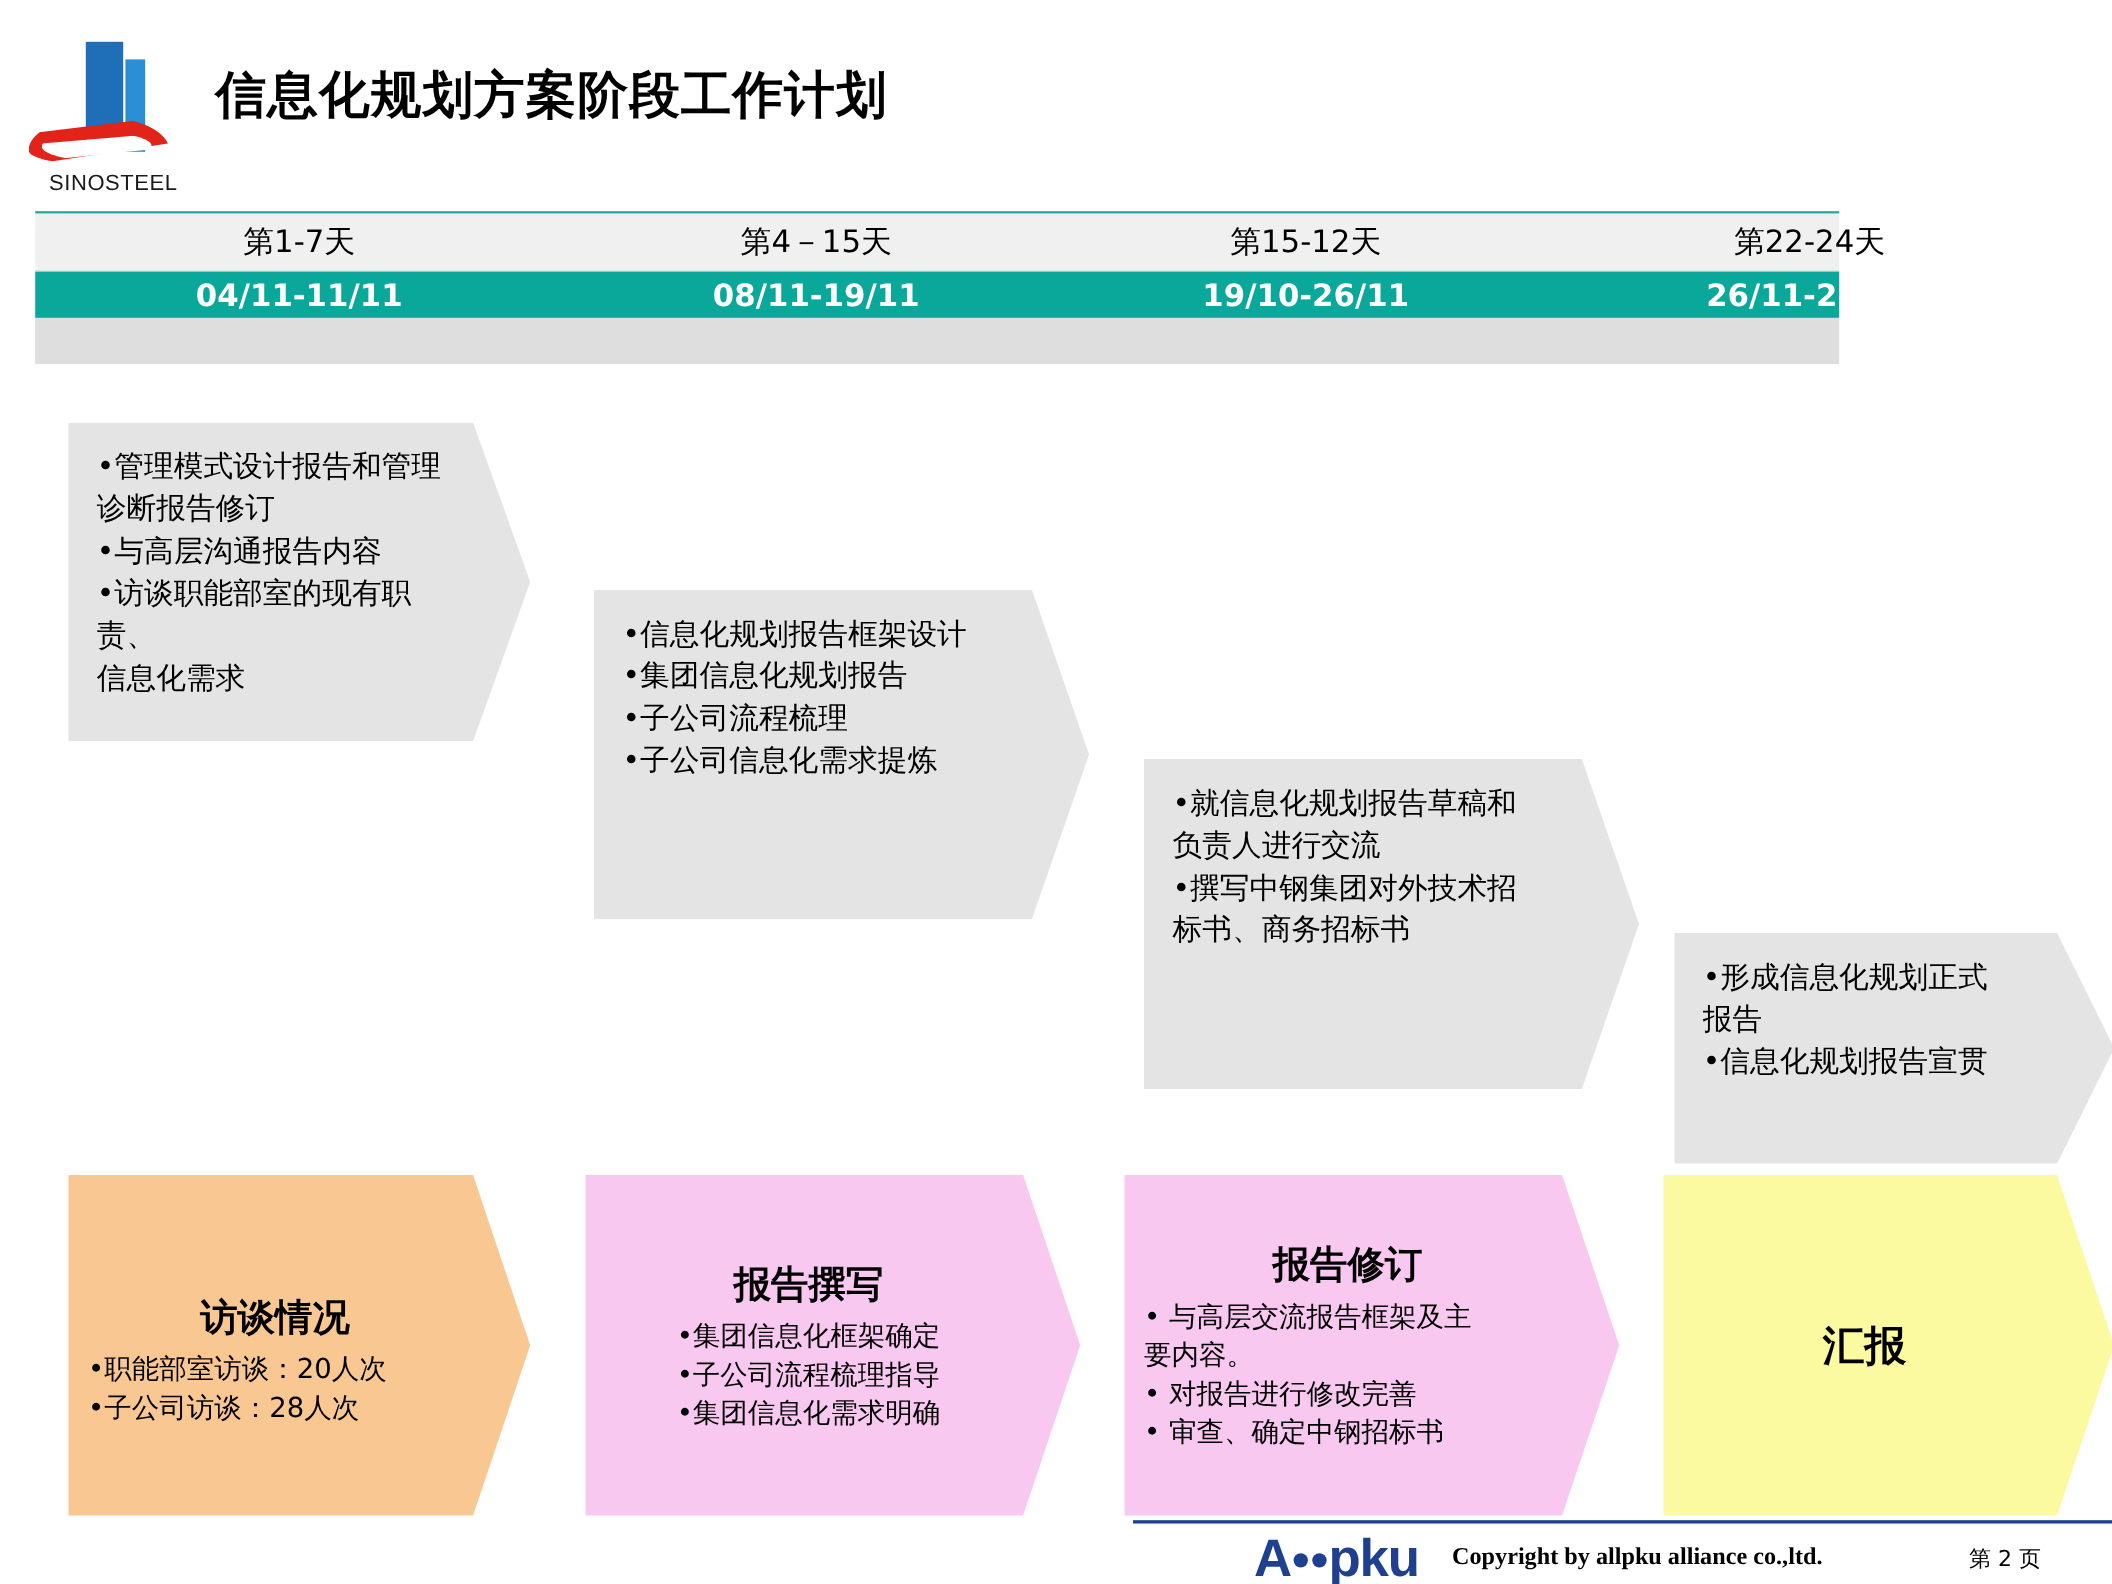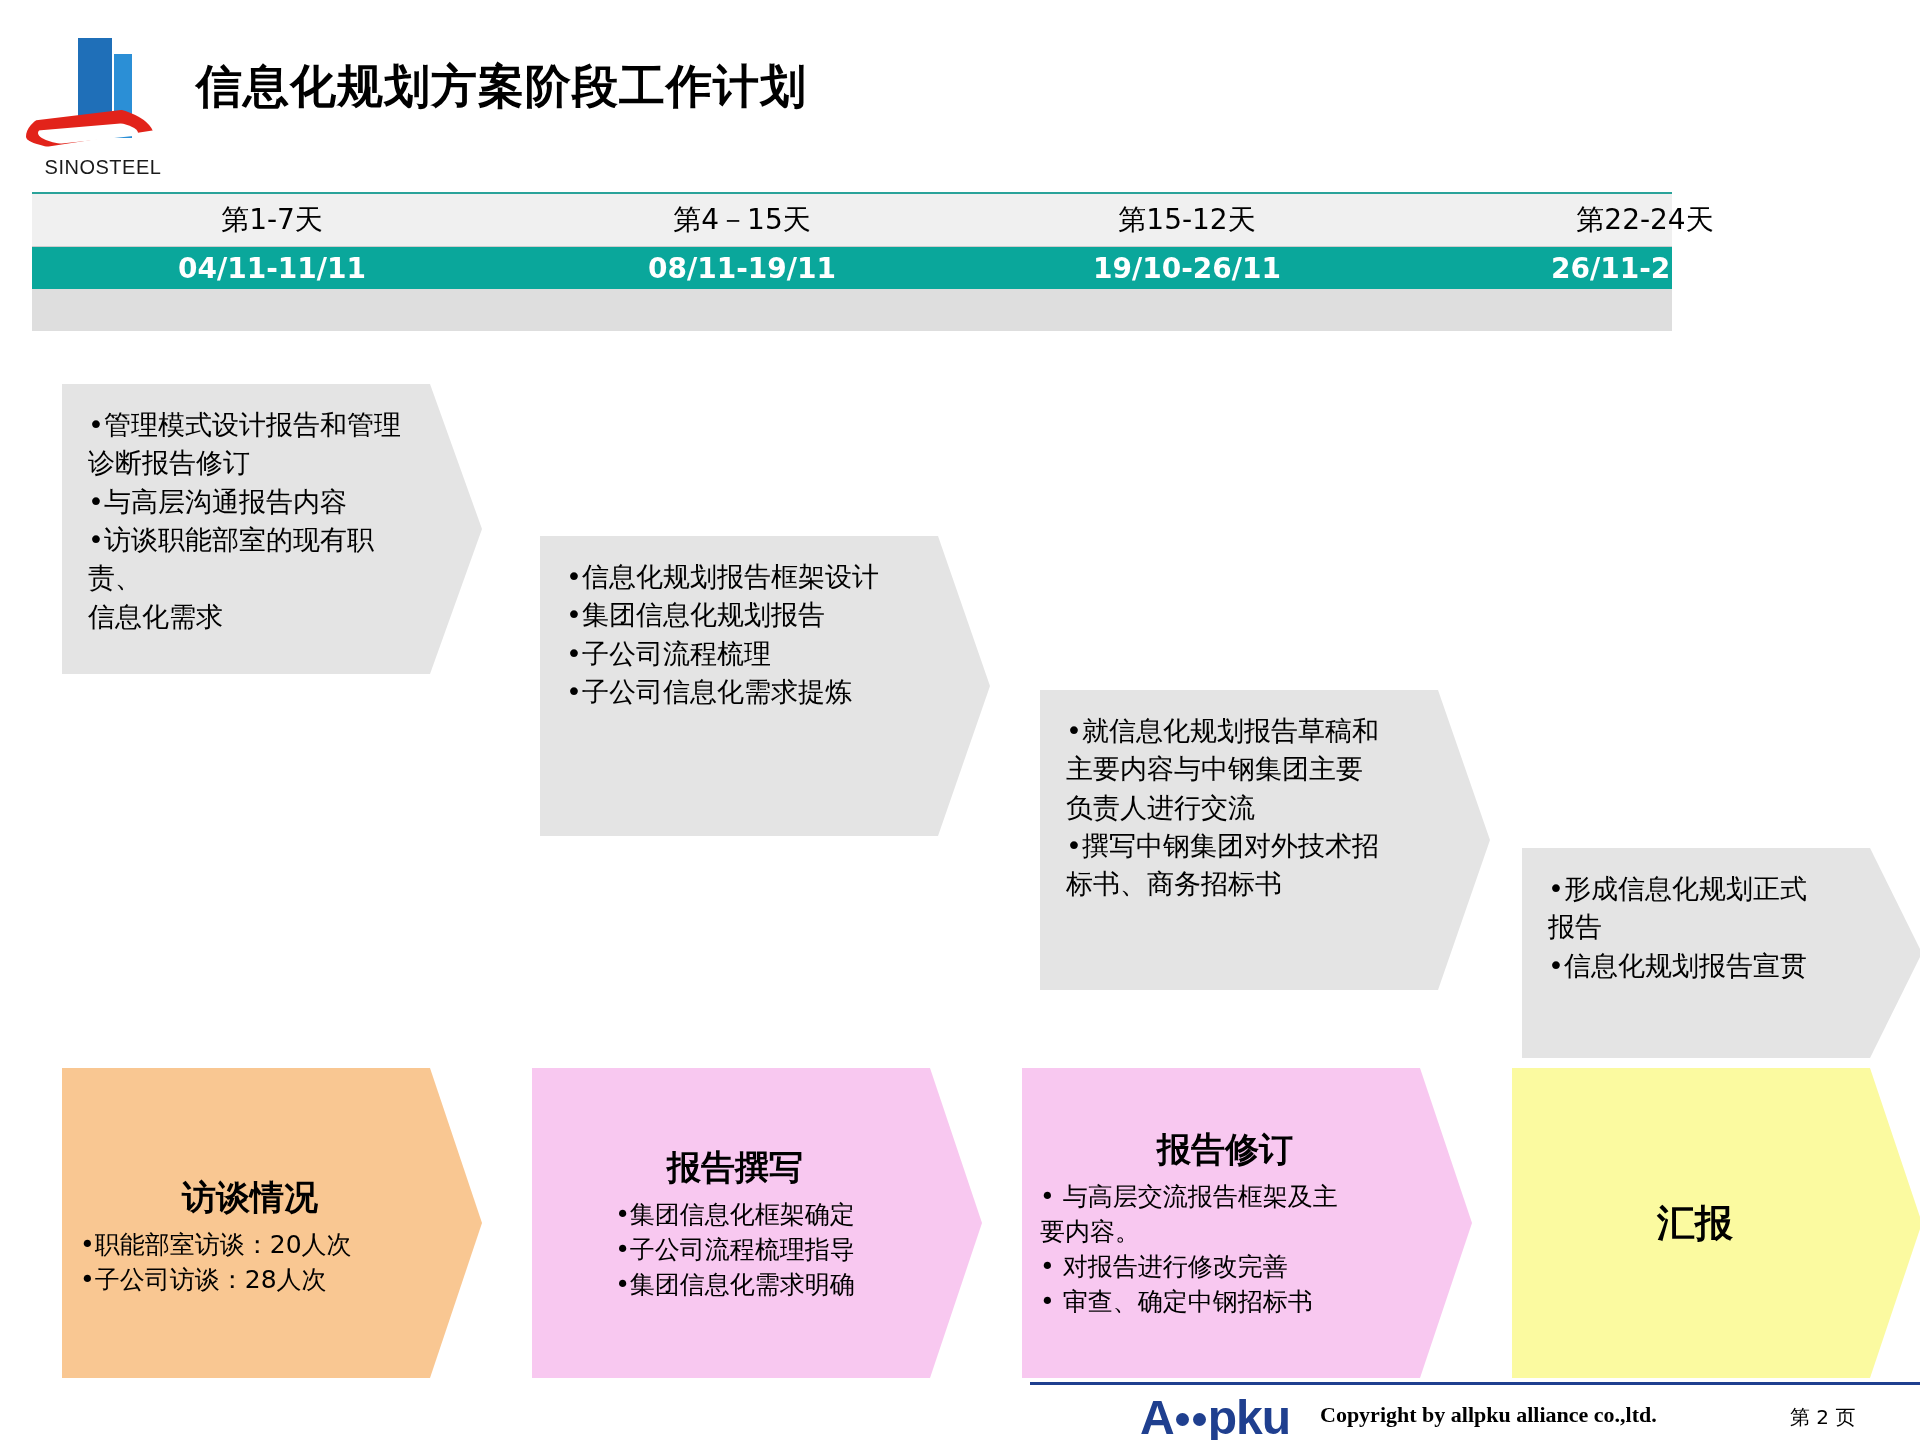--- a/index.html
+++ b/index.html
@@ -290,21 +290,20 @@
 
 <div id="box-b" class="chev grey">
   <div class="line">•信息化规划报告框架设计</div>
   <div class="line">•集团信息化规划报告</div>
   <div class="line">•子公司流程梳理</div>
   <div class="line">•子公司信息化需求提炼</div>
 </div>
 
 <div id="box-c" class="chev grey">
   <div class="line">•就信息化规划报告草稿和</div>
-  <div class="line">主要内容与中钢集团主要</div>
   <div class="line">负责人进行交流</div>
   <div class="line">•撰写中钢集团对外技术招</div>
   <div class="line">标书、商务招标书</div>
 </div>
 
 <div id="box-d" class="chev grey">
   <div class="line">•形成信息化规划正式</div>
   <div class="line">报告</div>
   <div class="line">•信息化规划报告宣贯</div>
 </div>

